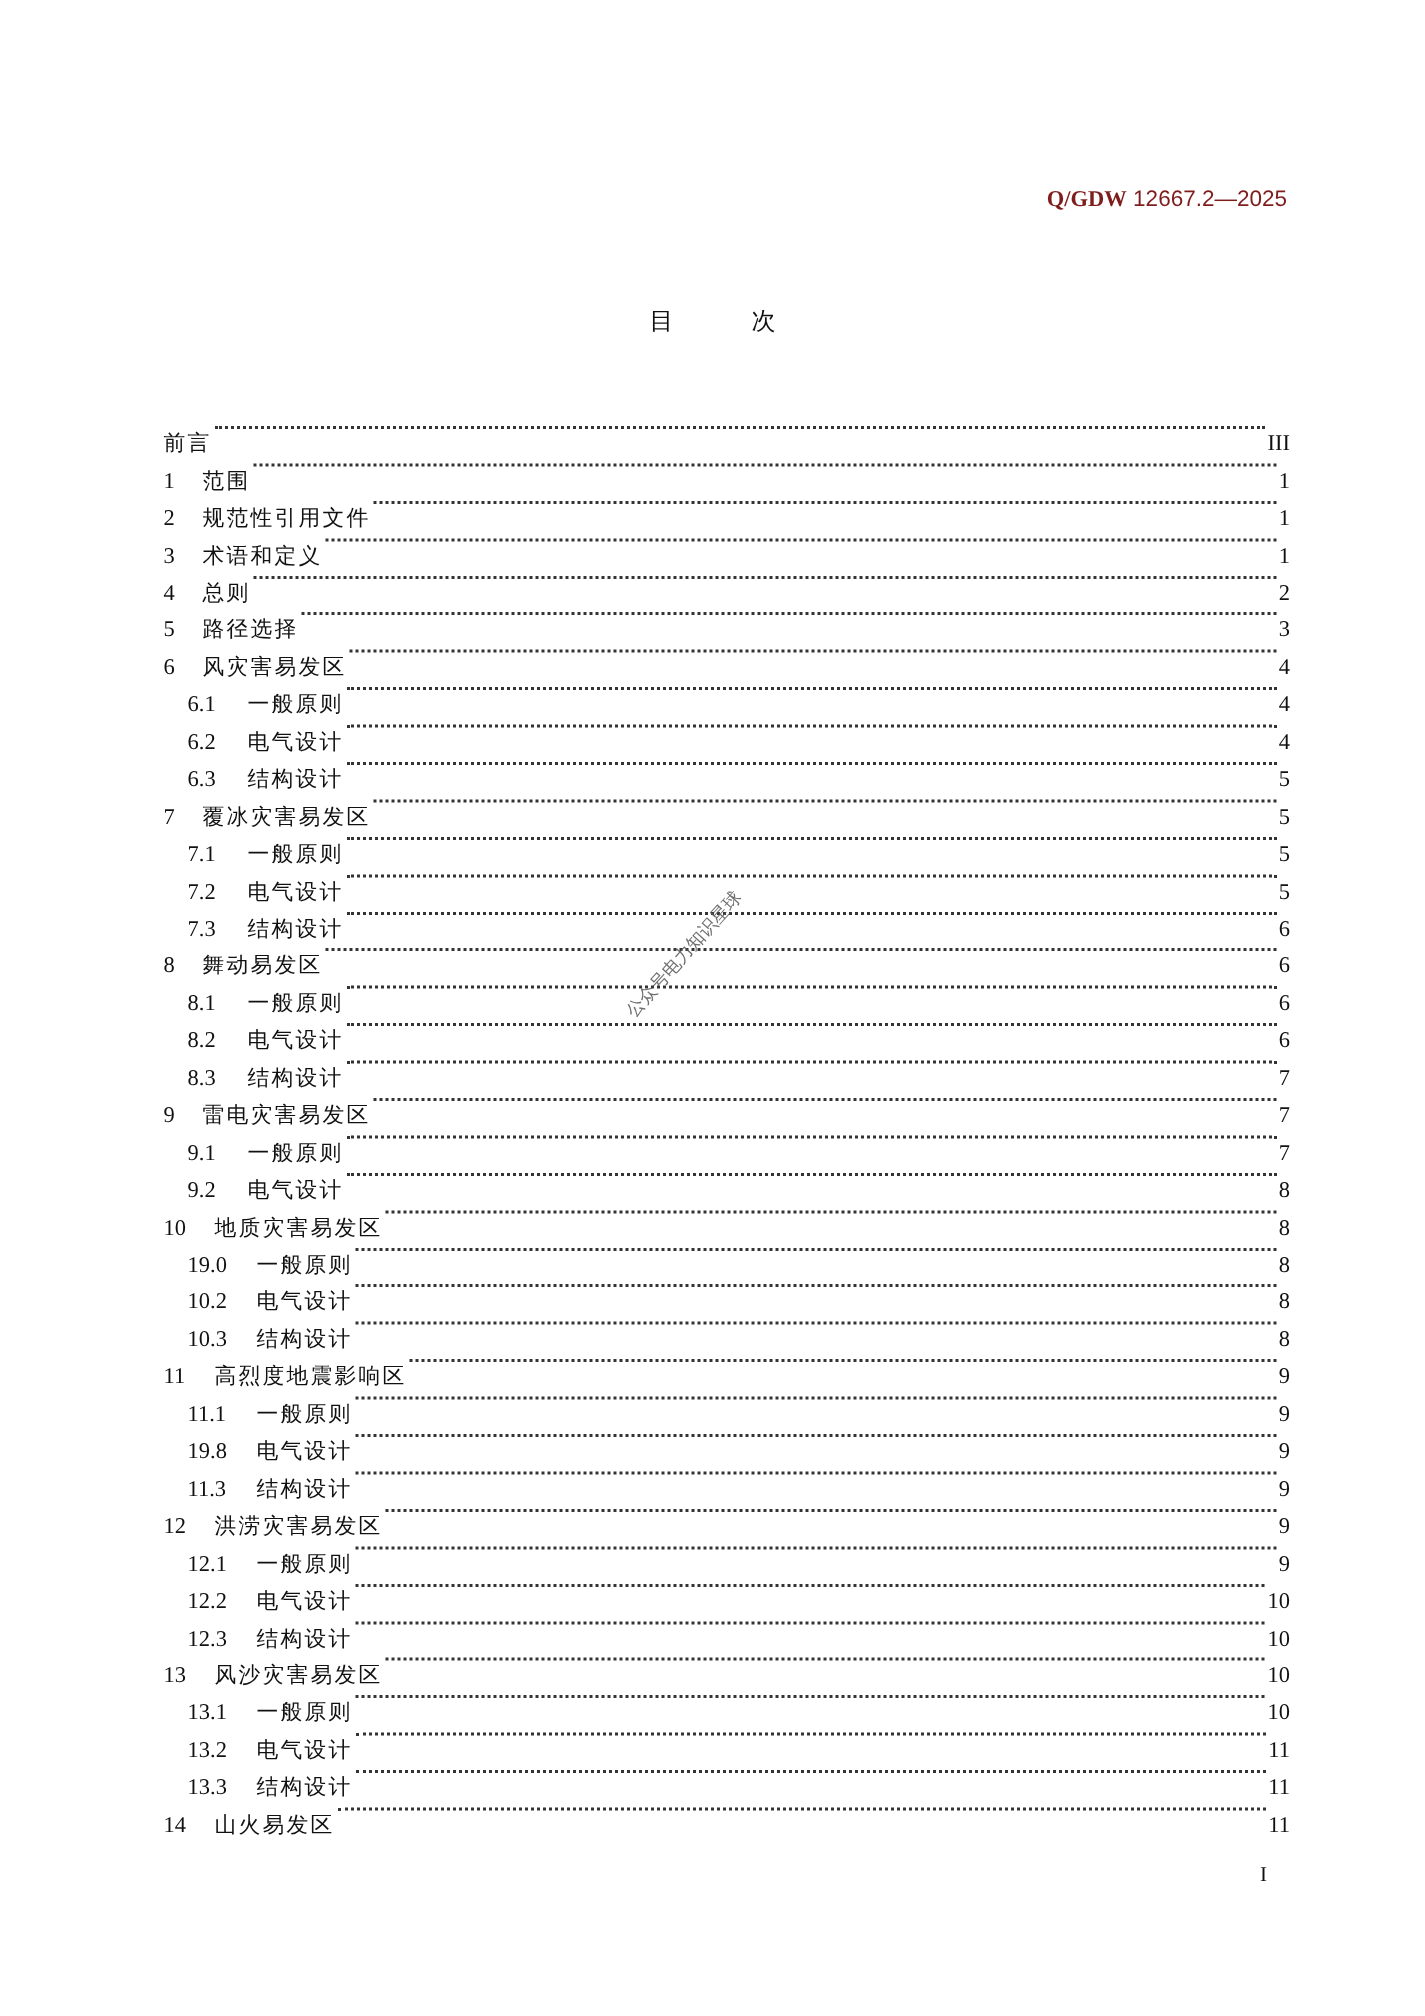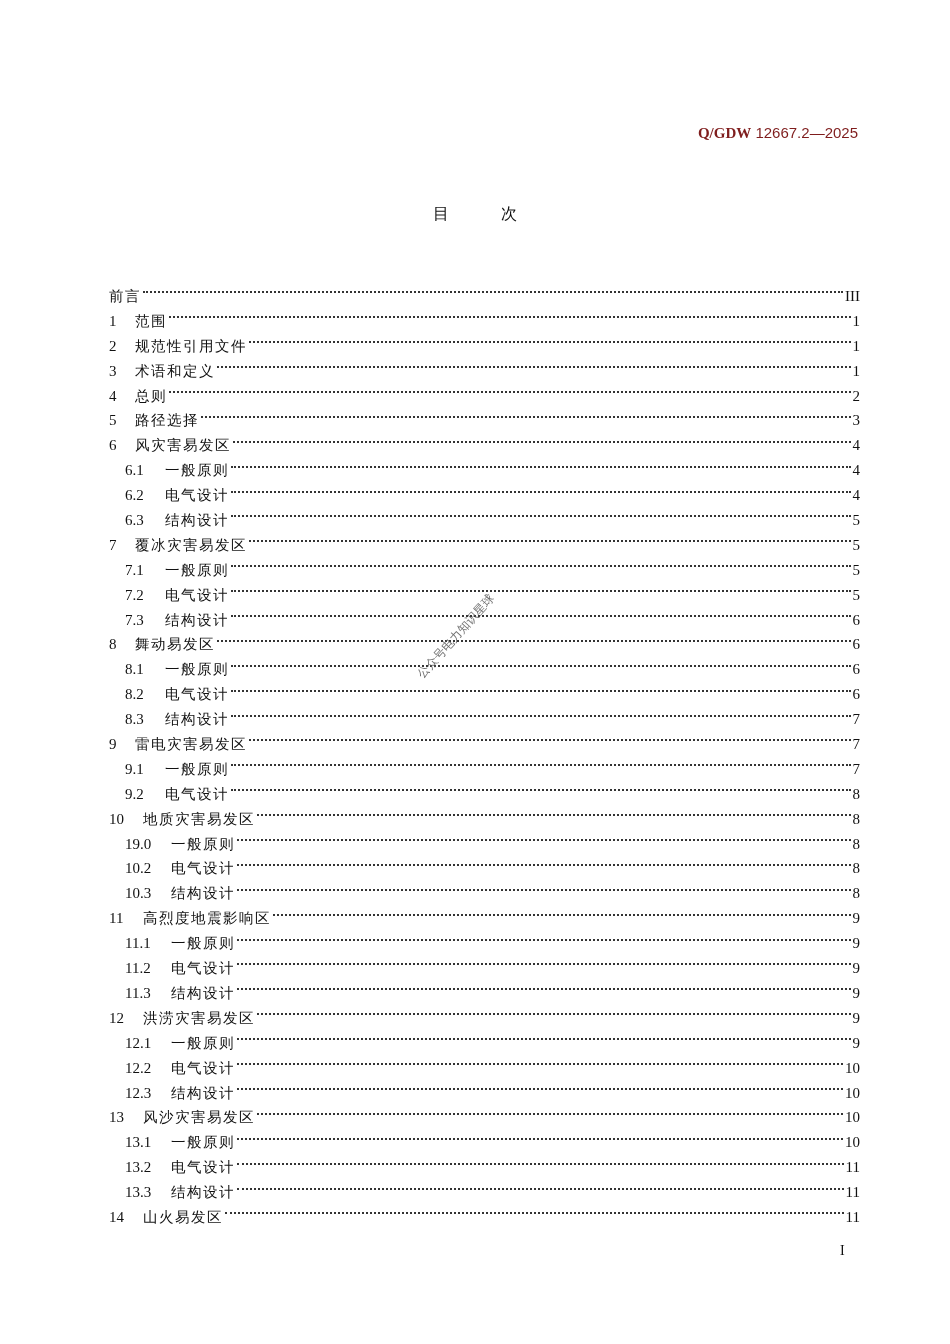--- a/index.html
+++ b/index.html
@@ -44,21 +44,21 @@
       width: 52px;
     }
     .toc {
       position: absolute;
       top: 284px;
       left: 109px;
       width: 751px;
     }
     .toc-row {
       display: flex;
-      align-items: center;
+      align-items: flex-start;
       height: 24.9px;
       font-size: 15px;
       line-height: 24.9px;
       white-space: nowrap;
     }
     .toc-row.level-2 {
       padding-left: 16px;
     }
     .toc-num {
       display: inline-block;
@@ -273,21 +273,21 @@
       <span class="toc-leader"></span>
       <span class="toc-page">9</span>
     </div>
     <div class="toc-row level-2 wide">
       <span class="toc-num">11.1</span>
       <span class="toc-label">一般原则</span>
       <span class="toc-leader"></span>
       <span class="toc-page">9</span>
     </div>
     <div class="toc-row level-2 wide">
-      <span class="toc-num">11.2</span>
+      <span class="toc-num">19.8</span>
       <span class="toc-label">电气设计</span>
       <span class="toc-leader"></span>
       <span class="toc-page">9</span>
     </div>
     <div class="toc-row level-2 wide">
       <span class="toc-num">11.3</span>
       <span class="toc-label">结构设计</span>
       <span class="toc-leader"></span>
       <span class="toc-page">9</span>
     </div>

